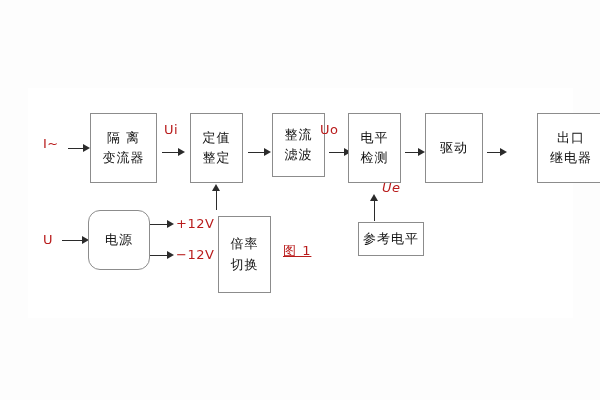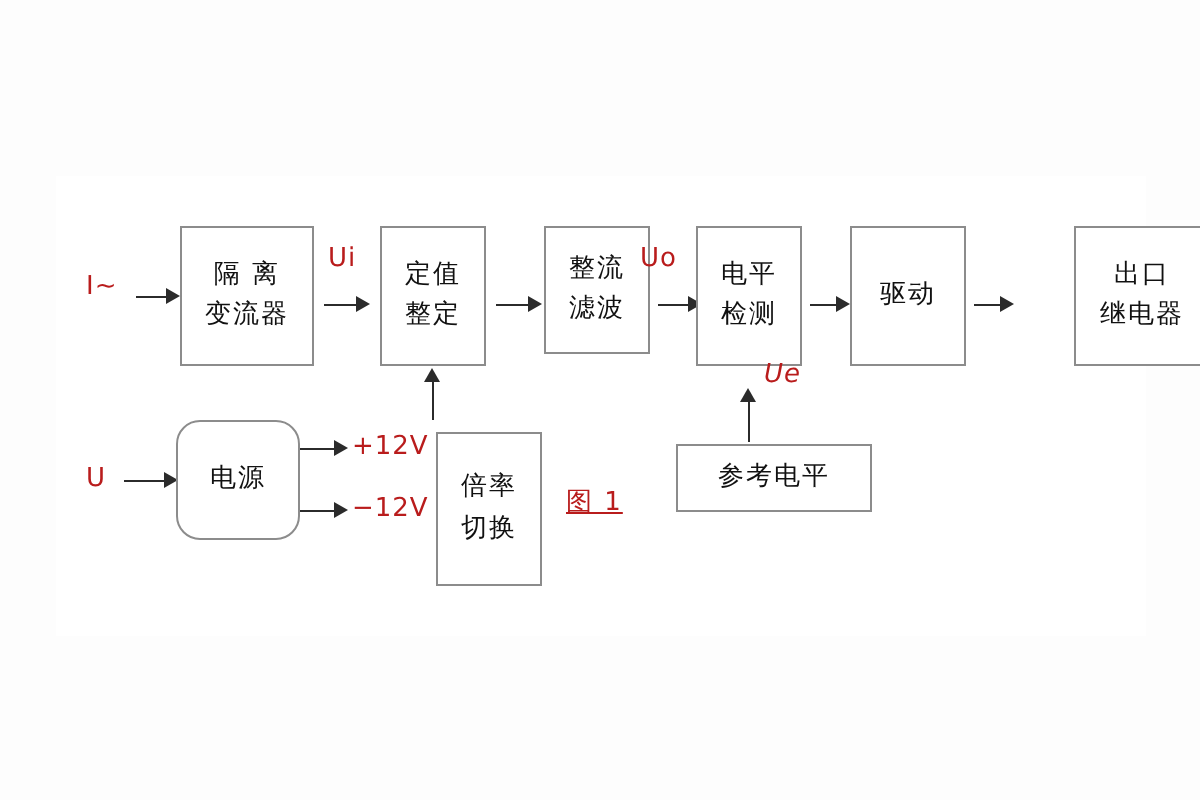--- a/index.html
+++ b/index.html
@@ -135,16 +135,16 @@
 
   <div class="vline" style="left:216px;top:190px;height:20px;"></div>
   <div class="arrow-u" style="left:212px;top:184px;"></div>
 
   <div class="lbl cn" style="left:283px;top:242px;text-decoration:underline;">图 1</div>
 
   <div class="vline" style="left:374px;top:200px;height:21px;"></div>
   <div class="arrow-u" style="left:370px;top:194px;"></div>
   <div class="lbl" style="left:382px;top:180px;font-style:italic;">Ue</div>
 
-  <div class="blk" style="left:338px;top:222px;width:98px;height:34px;">
+  <div class="blk" style="left:358px;top:222px;width:66px;height:34px;">
     <span>参考电平</span>
   </div>
 </div>
 
 </body></html>

